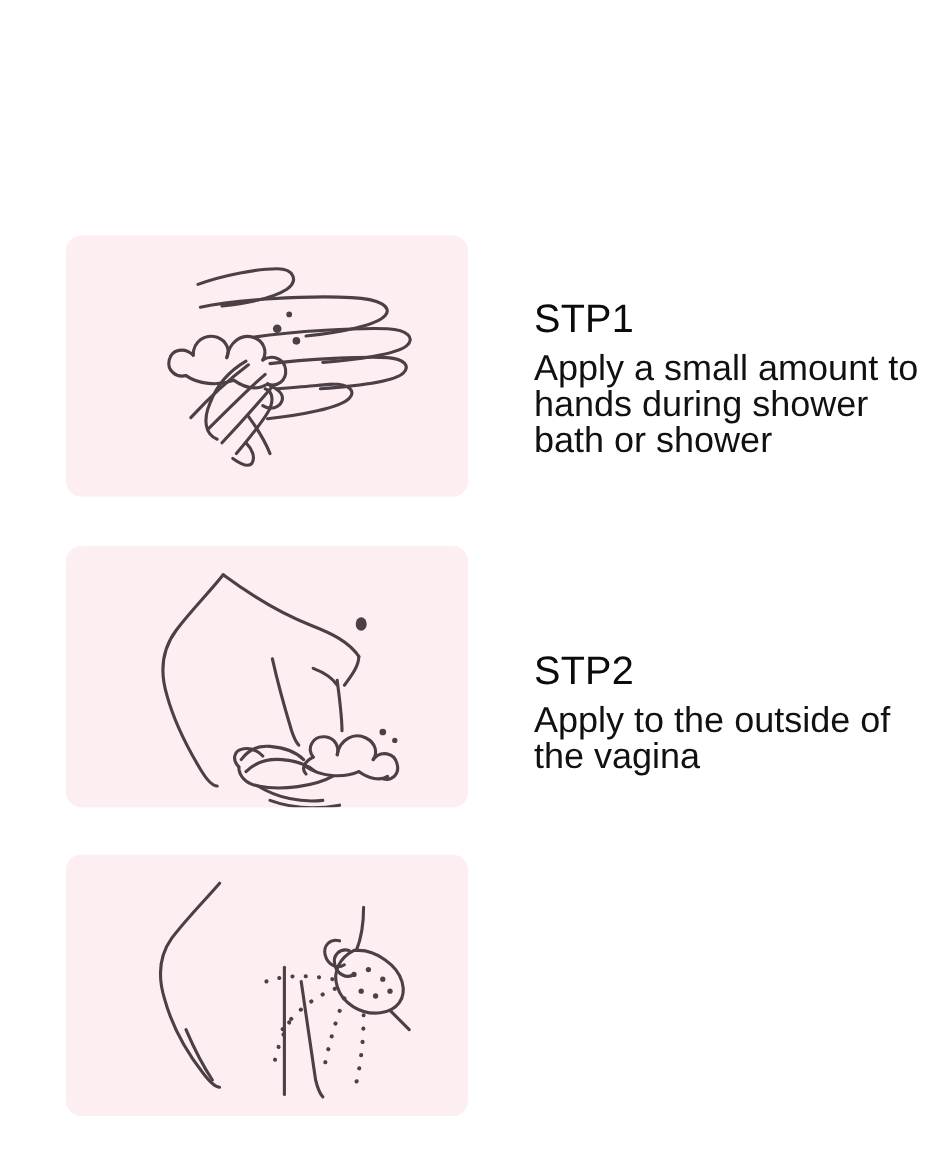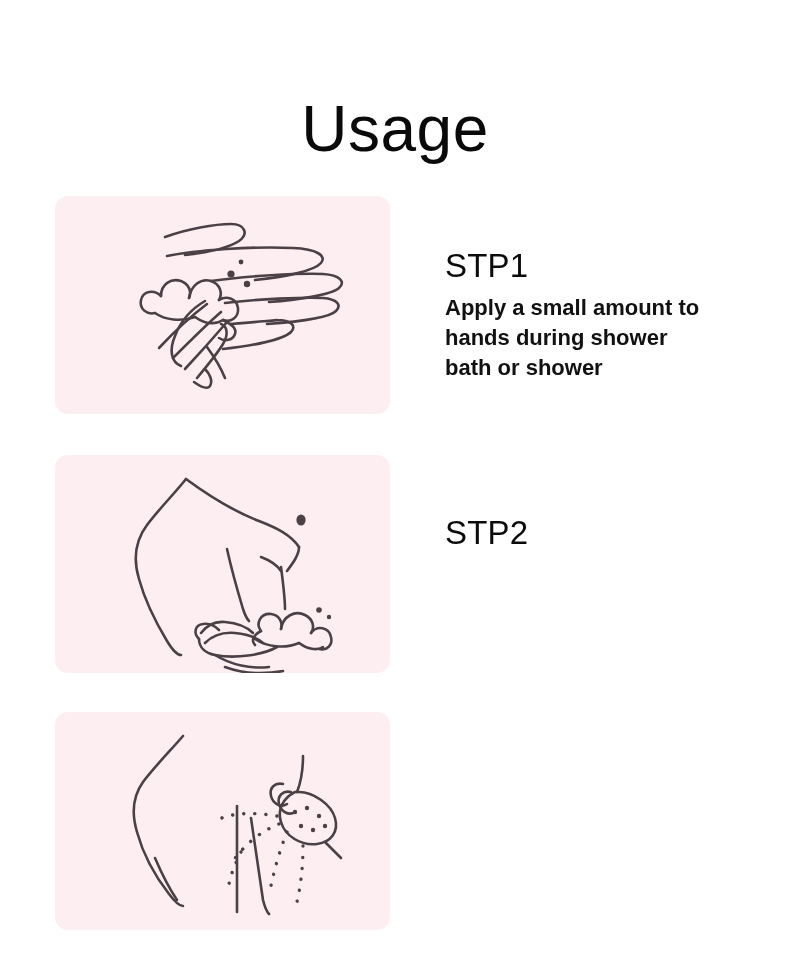--- a/index.html
+++ b/index.html
@@ -64,36 +64,36 @@
     width: 335px;
     height: 218px;
   }
 
   .step-text {
     position: absolute;
     left: 445px;
     width: 330px;
   }
   #step-text-1 { top: 50px; }
-  #step-text-2 { top: 58px; }
+  #step-text-2 { top: 84px; }
   #step-text-3 { top: 66px; }
 
   .step-heading {
     font-size: 33px;
     line-height: 40px;
     font-weight: 400;
     color: #0b0b0b;
     margin: 0 0 7px 0;
     letter-spacing: 0.2px;
   }
 
   .step-desc {
-    font-size: 22px;
+    font-size: 30px;
     line-height: 30px;
-    font-weight: 700;
+    font-weight: 400;
     color: #111111;
     margin: 0;
     white-space: pre-line;
   }
 
   
   .ink {
     fill: none;
     stroke: #4b4046;
     stroke-width: 2.6;
@@ -110,21 +110,20 @@
     stroke-width: 3.4;
     stroke-linecap: round;
     stroke-dasharray: 0.1 11;
   }
 </style>
 </head>
 <body>
 
 <div class="page">
 
-  <h1 class="page-title">Usage</h1>
 
   <div class="step-row" id="step-row-1">
 
     <div class="step-card">
       <svg viewBox="0 0 335 218" xmlns="http://www.w3.org/2000/svg">
 
         <path class="ink" d="M110 41 C132 33 160 28 176 28 C190 28 194 38 184 45 C172 53 148 57 130 59"></path>
         <path class="ink" d="M112 60 C140 54 200 50 238 52 C262 53 272 60 266 67 C259 75 230 81 200 84"></path>
         <path class="ink" d="M156 85 C190 80 244 77 268 78 C285 79 291 86 284 92 C276 99 242 104 214 106"></path>
         <path class="ink" d="M170 107 C200 103 250 101 268 102 C282 103 287 109 281 115 C274 122 240 126 212 128"></path>
@@ -190,20 +189,22 @@
         <path class="ink" d="M200 184 C212 192 230 194 244 188"></path>
         <path class="ink" d="M244 188 C252 194 262 196 268 192"></path>
         <path class="ink" d="M206 176 C198 180 196 186 200 190"></path>
         <circle class="ink-dot" cx="264" cy="155" r="2.8"></circle>
         <circle class="ink-dot" cx="274" cy="162" r="2.2"></circle>
       </svg>
     </div>
 
     <div class="step-text" id="step-text-2">
       <div class="step-heading">STP2</div>
+      <div class="step-desc">Apply to the outside of
+the vagina</div>
     </div>
   </div>
 
   <div class="step-row" id="step-row-3">
 
     <div class="step-card">
       <svg viewBox="0 0 335 218" xmlns="http://www.w3.org/2000/svg">
 
         <path class="ink" d="M128 24 C116 38 100 54 88 70 C78 84 76 100 82 120 C88 142 100 164 114 182 C120 190 124 194 128 194"></path>
 

